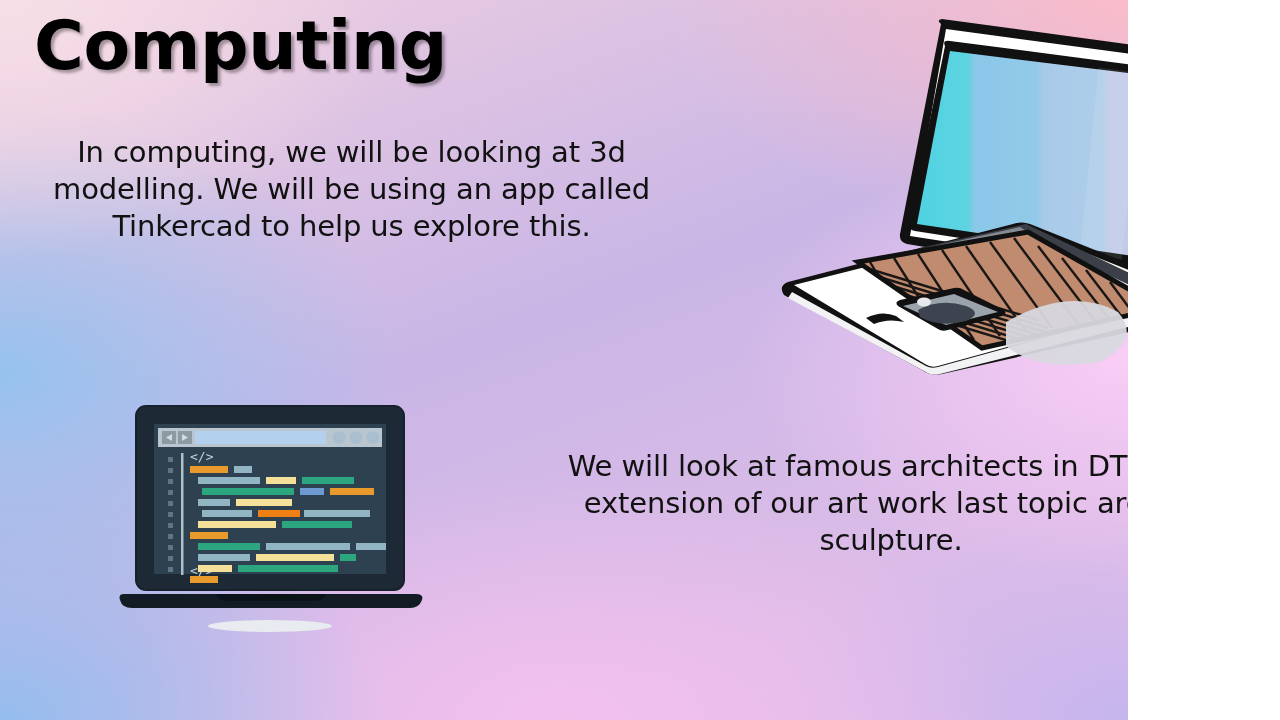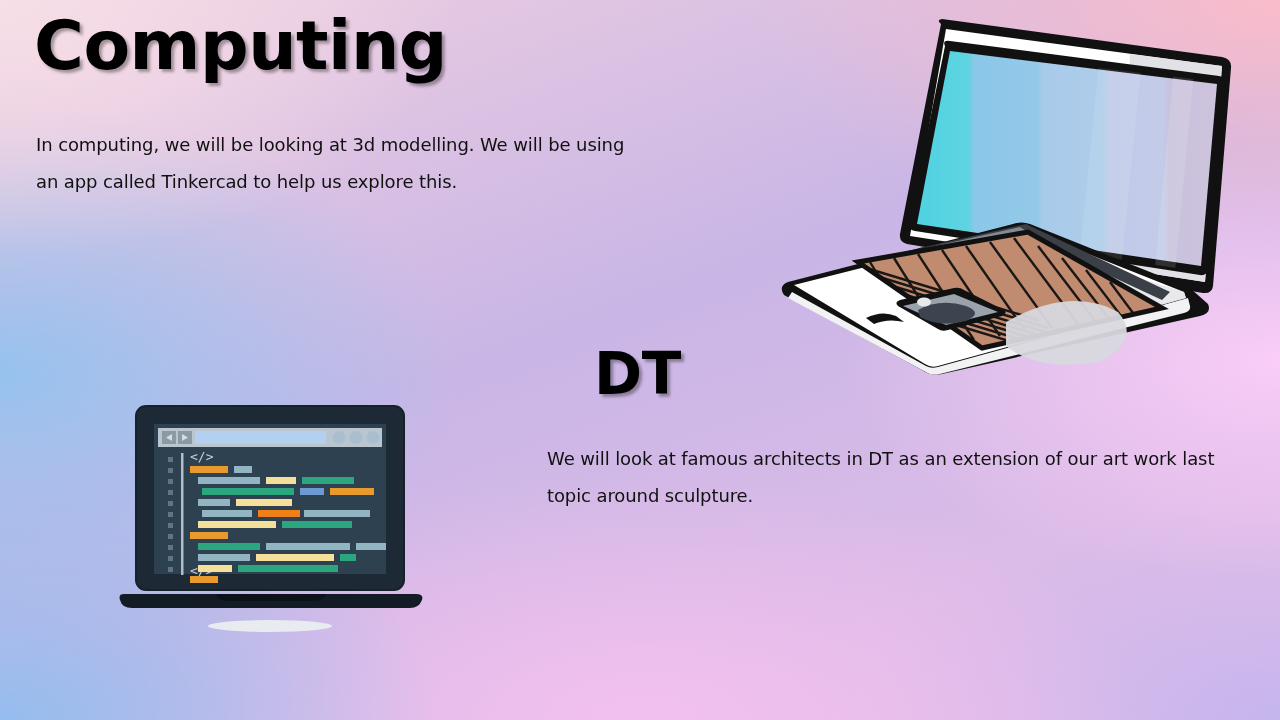--- a/index.html
+++ b/index.html
@@ -3,21 +3,21 @@
 <meta charset="utf-8">
 <title>Computing and DT Slide</title>
 <style>
   html, body {
     margin: 0;
     padding: 0;
     background: #ffffff;
   }
   .slide {
     position: relative;
-    width: 1280px;
+    width: 1128px;
     height: 720px;
     overflow: hidden;
     font-family: "DejaVu Sans", sans-serif;
     background-color: #dfc0e8;
     background-image:
       radial-gradient(ellipse 62% 52% at 100% 0%,   rgba(250,188,201,1) 0%, rgba(250,188,201,0) 66%),
       radial-gradient(ellipse 58% 58% at 0% 0%,     rgba(246,223,231,1) 0%, rgba(246,223,231,0) 62%),
       radial-gradient(ellipse 60% 62% at 0% 52%,    rgba(150,194,238,1) 0%, rgba(150,194,238,0) 60%),
       radial-gradient(ellipse 55% 58% at 0% 100%,   rgba(148,189,238,1) 0%, rgba(148,189,238,0) 62%),
       radial-gradient(ellipse 52% 46% at 100% 50%,  rgba(249,205,246,1) 0%, rgba(249,205,246,0) 66%),
@@ -42,27 +42,28 @@
     top: 12px;
     font-size: 68px;
   }
   #title-dt {
     left: 594px;
     top: 345px;
     font-size: 58px;
   }
   .body-text {
     position: absolute;
-    margin: 0;
+    margin: 8px;
     color: #111111;
     font-family: "DejaVu Sans", sans-serif;
-    font-size: 18px;
+    font-size: 29px;
     line-height: 37px;
     font-weight: 400;
     letter-spacing: -0.1px;
+    text-align: center;
   }
   #text-computing {
     left: 36px;
     top: 126px;
     width: 615px;
   }
   #text-dt {
     left: 547px;
     top: 440px;
     width: 672px;
@@ -75,21 +76,20 @@
 </style>
 </head>
 <body>
 
 <div class="slide">
 
   <h1 class="heading" id="title-computing">Computing</h1>
 
   <p class="body-text" id="text-computing">In computing, we will be looking at 3d modelling. We will be using an app called Tinkercad to help us explore this.</p>
 
-  <h1 class="heading" id="title-dt">DT</h1>
 
   <p class="body-text" id="text-dt">We will look at famous architects in DT as an extension of our art work last topic around sculpture.</p>
 
   <div class="illus" id="laptop-open-illustration">
     <svg width="480" height="380" viewBox="0 0 480 380" xmlns="http://www.w3.org/2000/svg">
       <defs>
         <linearGradient id="scrGrad" x1="0" y1="0" x2="1" y2="0">
           <stop offset="0" stop-color="#4fd2e2"></stop>
           <stop offset="0.17" stop-color="#5ed4e0"></stop>
           <stop offset="0.19" stop-color="#8ac7e9"></stop>

